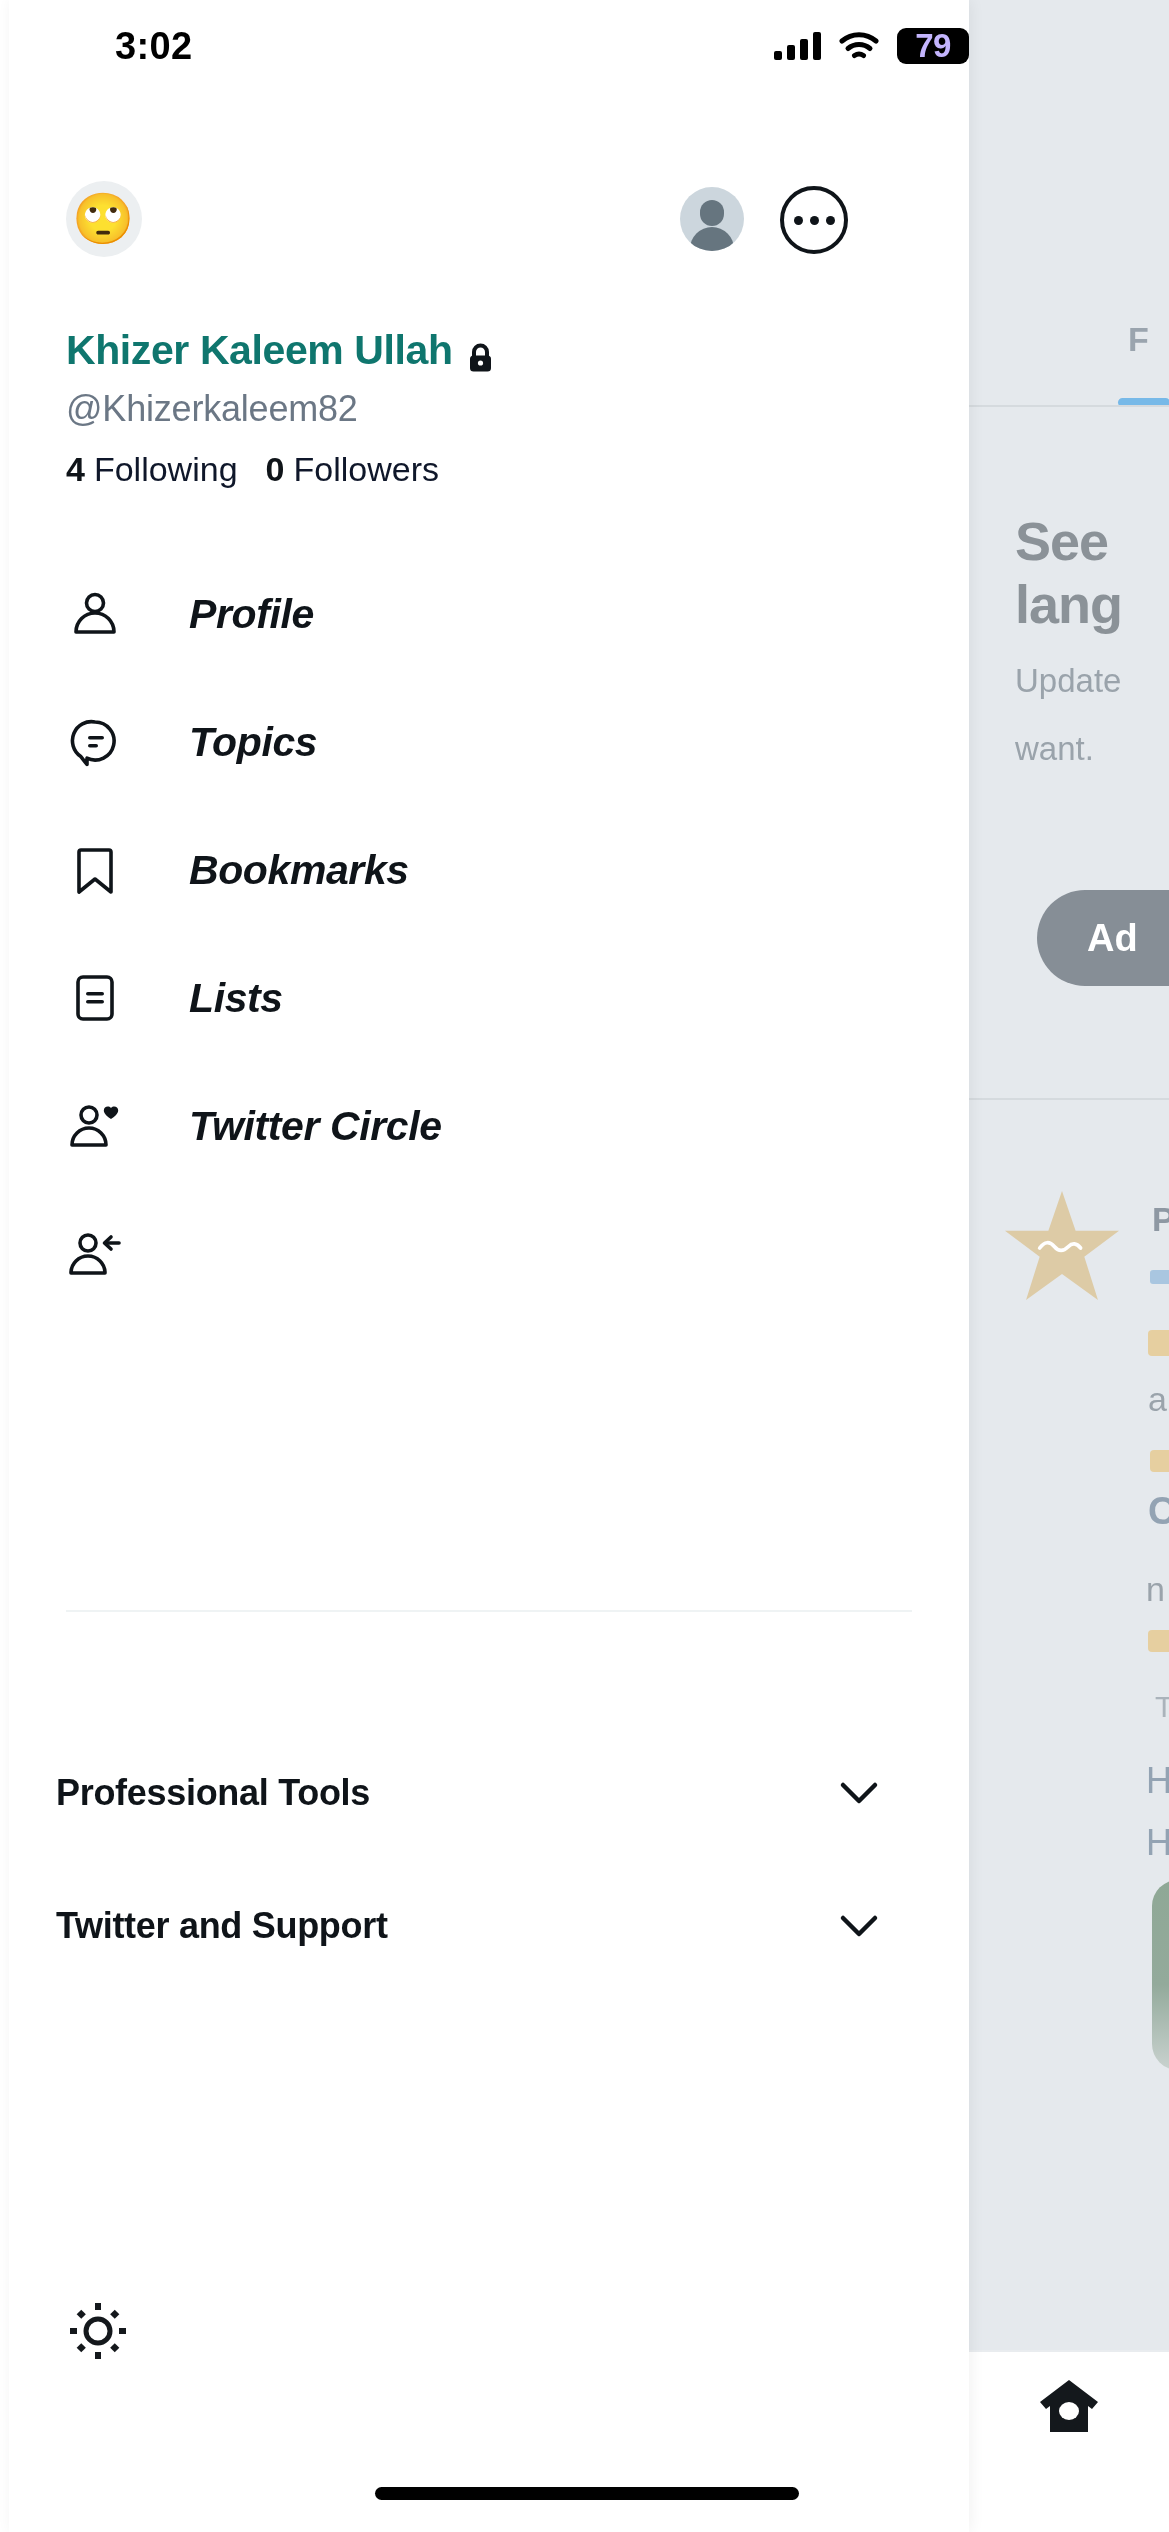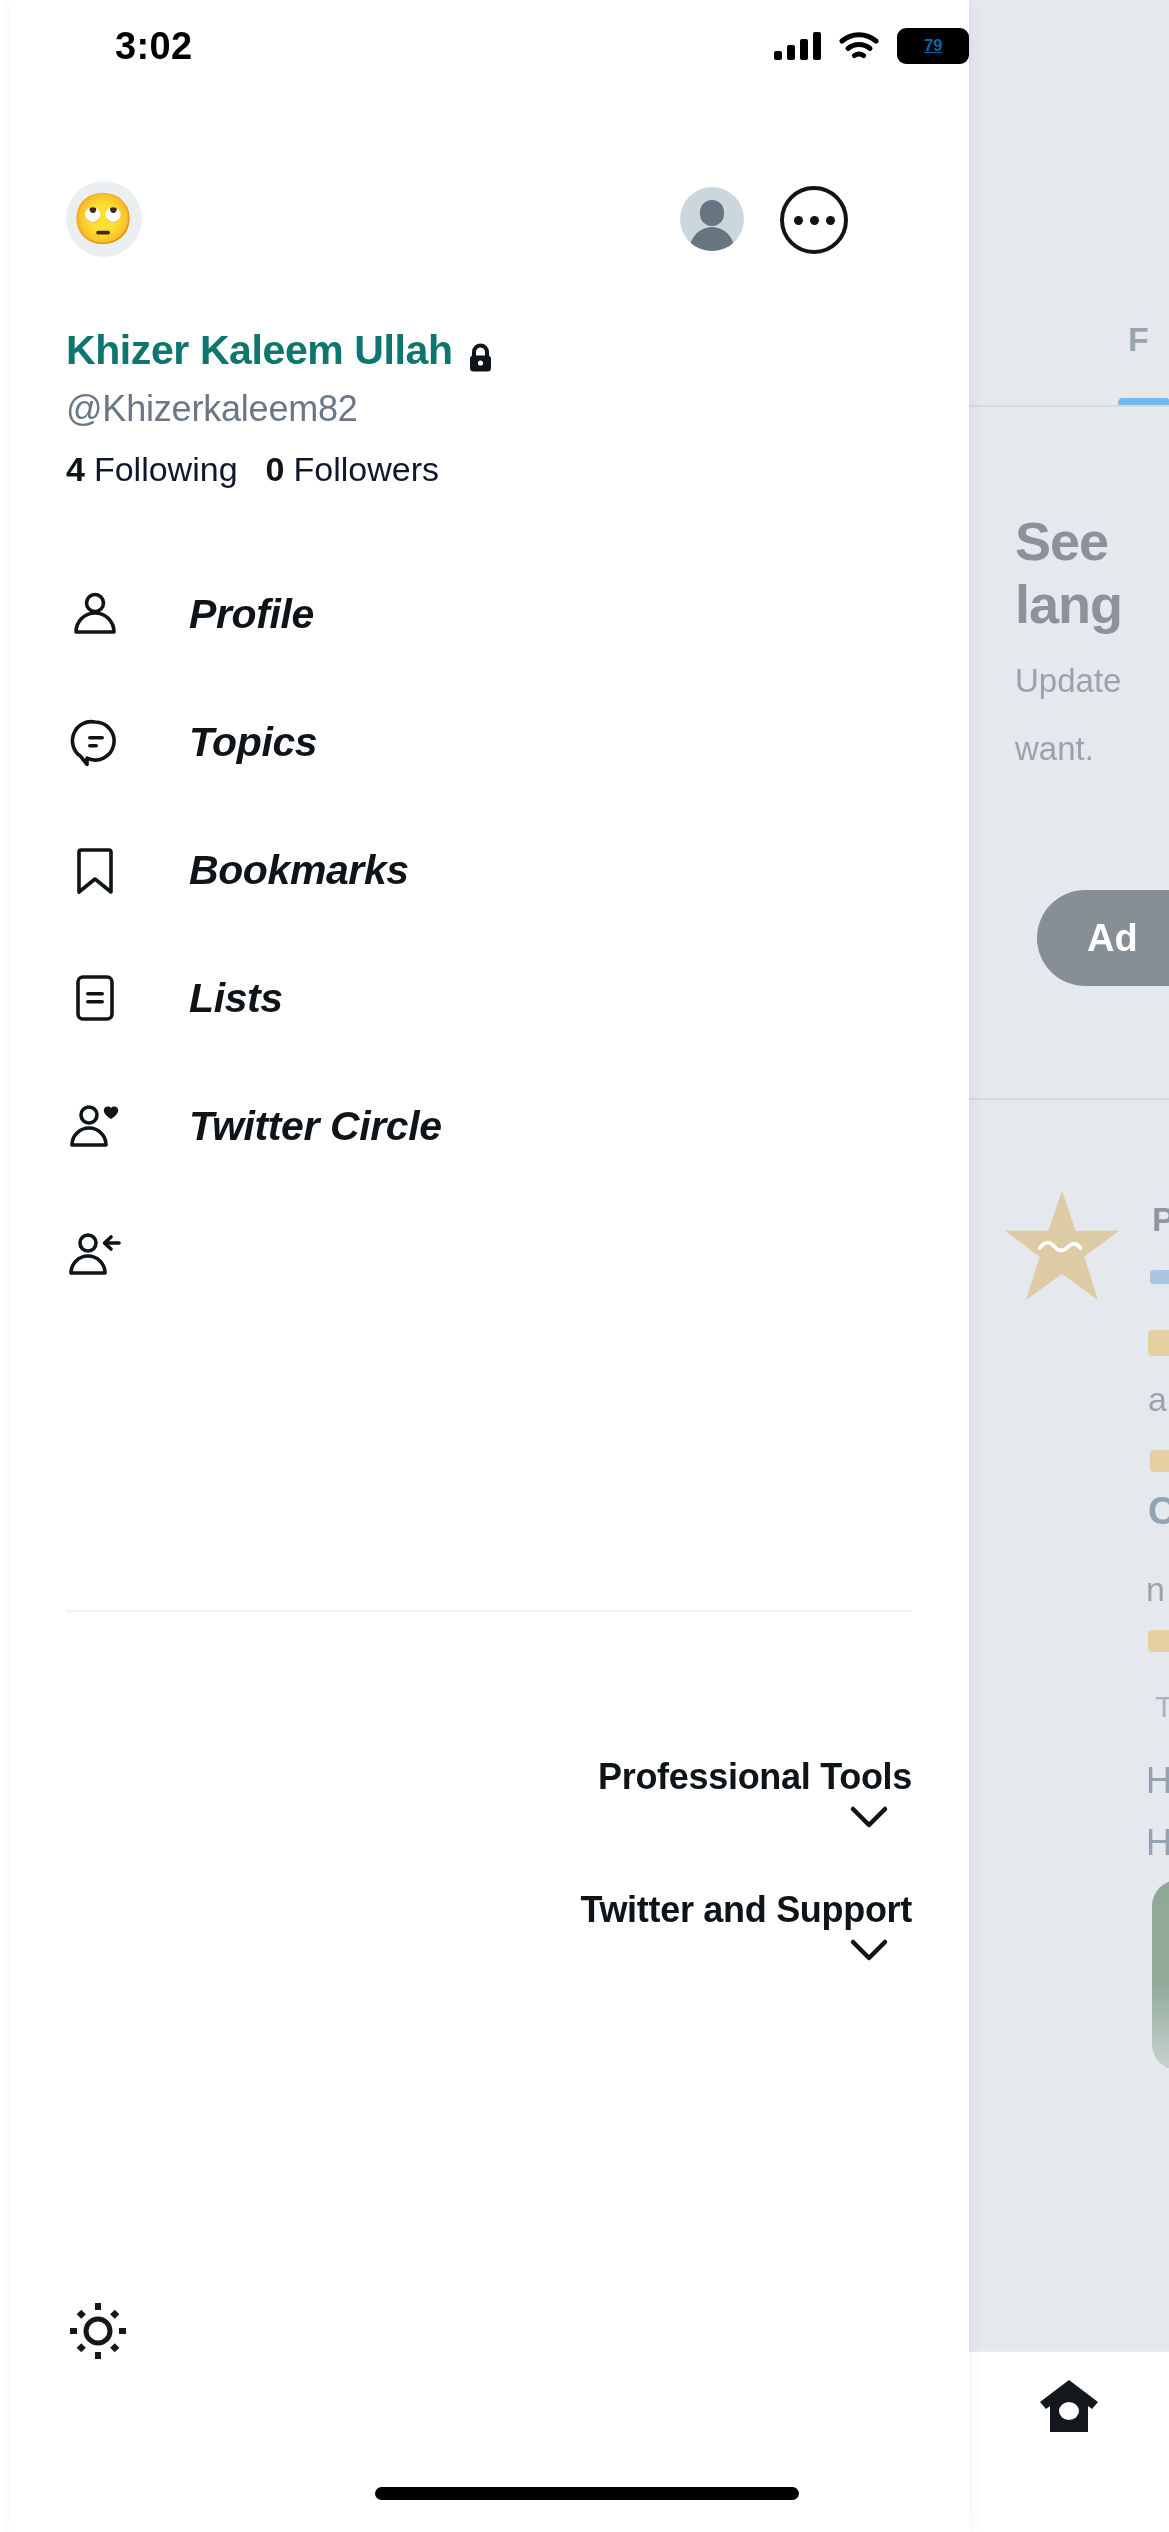--- a/index.html
+++ b/index.html
@@ -183,25 +183,24 @@
   .sb-signal i:nth-child(4) { height: 28px; }
   .sb-wifi { width: 40px; height: 30px; color: #000; }
   .sb-battery {
     position: relative;
     width: 72px; height: 36px;
     border-radius: 9px;
     background: #000000;
     display: flex; align-items: center; justify-content: center;
   }
   .sb-battery .lvl {
-    color: #0369a1;
-    font-size: 17px;
+    color: #c4b5fd;
+    font-size: 33px;
     font-weight: bold;
     letter-spacing: -0.5px;
-    text-decoration: underline;
   }
 
   
   .acct-avatar {
     position: absolute;
     left: 57px; top: 181px;
     width: 76px; height: 76px;
     border-radius: 50%;
     background: #eceff1;
     display: flex; align-items: center; justify-content: center;
@@ -303,24 +302,24 @@
   .divider {
     position: absolute;
     left: 57px; top: 1610px;
     width: 846px; height: 2px;
     background: #eff3f4;
   }
 
   
   .section {
     position: absolute;
-    left: 57px;
+    left: 47px;
     width: 846px;
     height: 74px;
-    display: flex; align-items: flex-end; justify-content: space-between; flex-direction: column;
+    display: flex; align-items: center; justify-content: space-between;
   }
   .section.s1 { top: 1756px; }
   .section.s2 { top: 1889px; }
   .section-label {
     font-size: 36px;
     font-weight: bold;
     color: #0f1419;
     letter-spacing: -0.3px;
   }
   .chevron { width: 42px; height: 26px; color: #0f1419; margin-right: 22px; }

